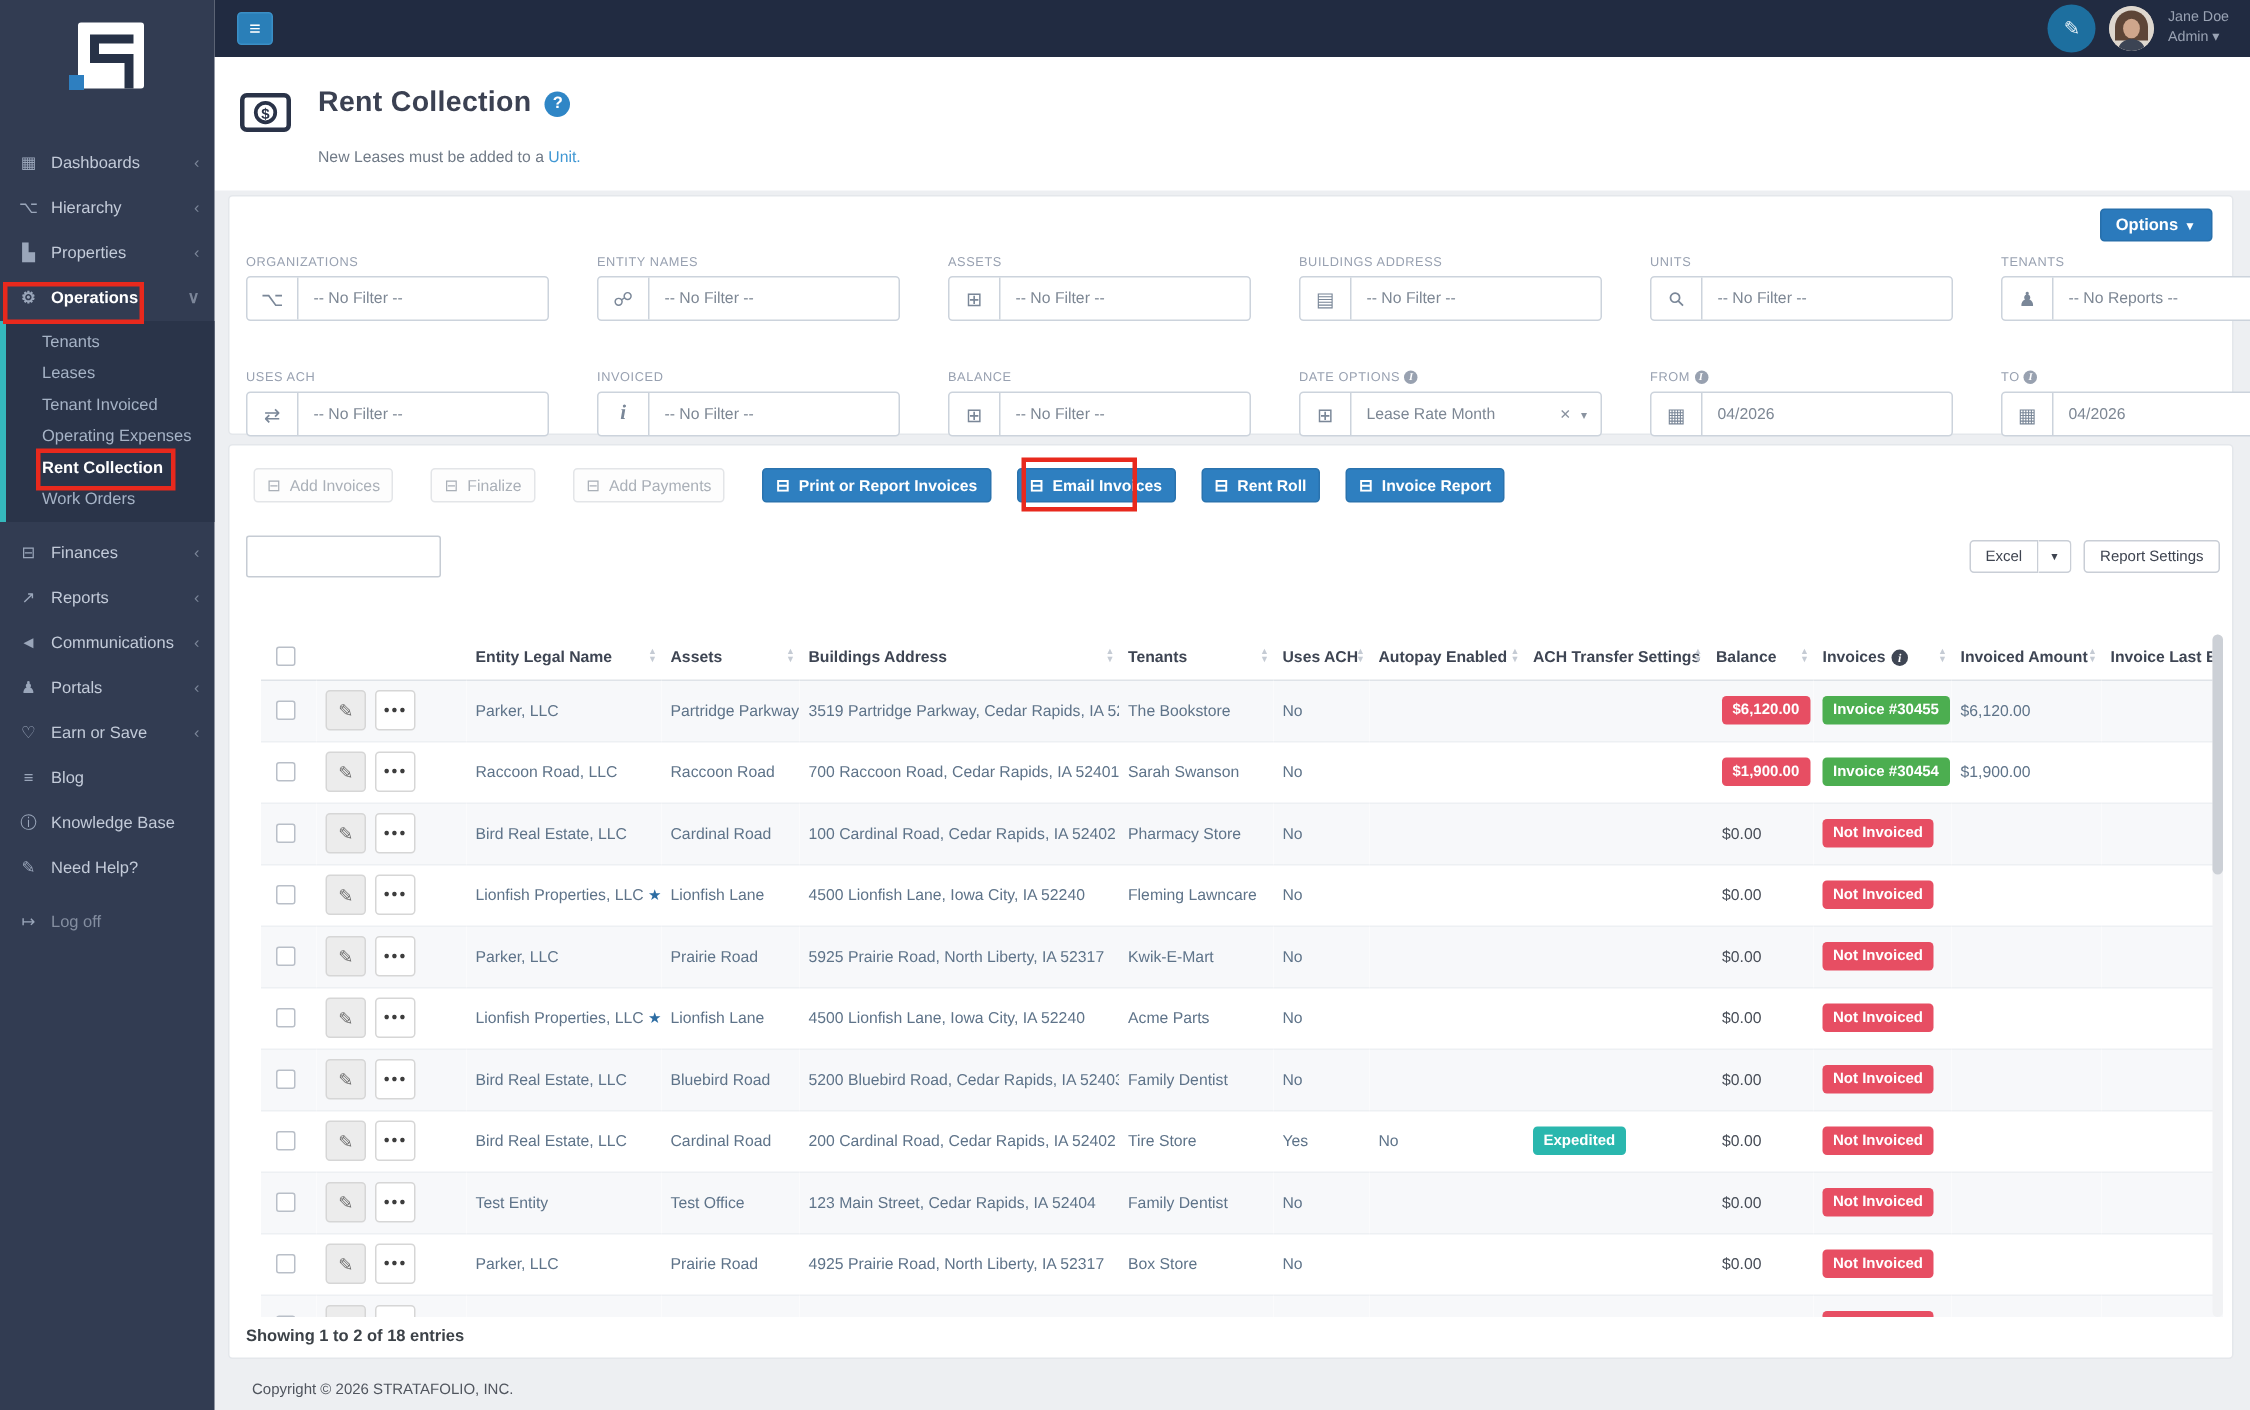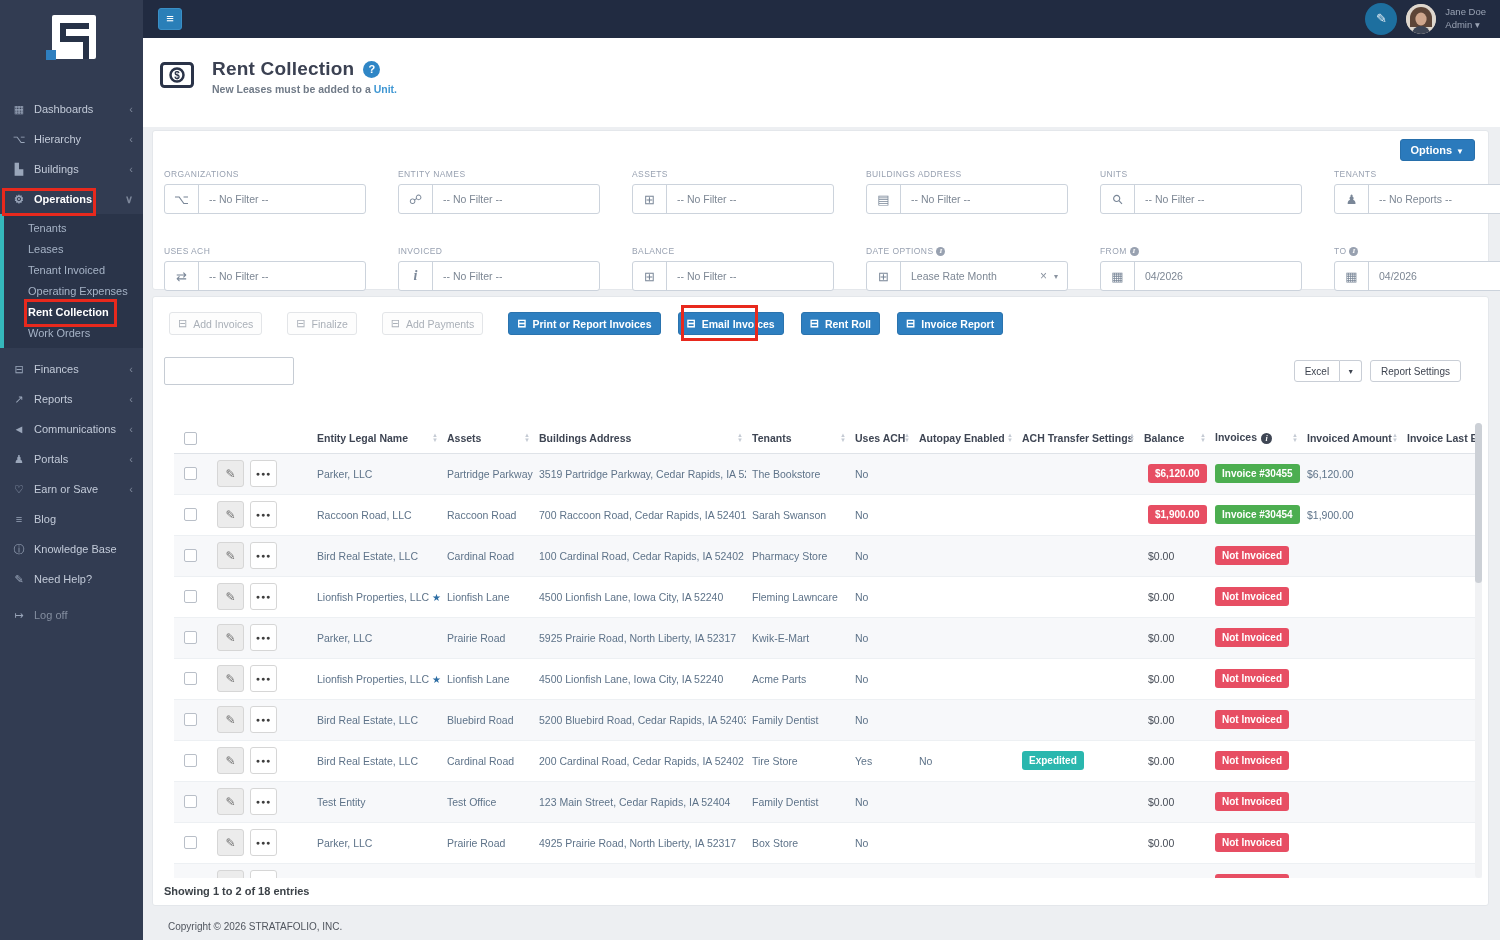--- a/index.html
+++ b/index.html
@@ -27,21 +27,21 @@
   .avatar { width:30px; height:30px; border-radius:50%; overflow:hidden; cursor:pointer; background:#d9d2c9; }
   .user-text { font-size:9.5px; color:#9aa3b4; line-height:1.35; cursor:pointer; }
 
   
   .page-header { position:absolute; left:143px; top:38px; width:1357px; height:89px; background:#fff; }
   .ph-inner { display:flex; padding:20px 0 0 17px; }
   .title-block { margin-left:18px; }
   .title-row { display:flex; align-items:center; }
   .page-title { font-size:19px; font-weight:bold; color:#3b4152; letter-spacing:.2px; }
   .help-circle { width:17px; height:17px; border-radius:50%; background:#2f86c6; color:#fff; font-size:11px; font-weight:bold; text-align:center; line-height:17px; margin-left:9px; cursor:pointer; }
-  .subtitle { font-size:10.5px; color:#707a87; margin-top:3px;font-weight:bold; }
+  .subtitle { font-size:10.5px; color:#707a87; margin-top:19px; }
   .subtitle a { color:#3f97d3; text-decoration:none; cursor:pointer; }
 
   
   .card { position:absolute; background:#fff; border:1px solid #e4e7eb; border-radius:3px; }
   .filter-card { left:152px; top:130px; width:1337px; height:160px; }
   .table-card { left:152px; top:296px; width:1337px; height:610px; }
 
   .options-btn { position:absolute; right:13px; top:8px; background:#2b7abc; border:1px solid #276fab; color:#fff; font-size:11px; font-weight:bold; padding:4px 10px; border-radius:3px; cursor:pointer; }
   .options-btn .crt { font-size:8px; margin-left:4px; }
 
@@ -59,21 +59,21 @@
   .info-dot.gray { background:#98a1b0; width:9px; height:9px; font-size:7px; line-height:9px; margin-left:3px; }
 
   
   .btn-row { position:absolute; left:16px; top:15px; display:flex; align-items:center; }
   .abtn { display:inline-flex; align-items:center; gap:6px; height:23px; padding:0 8px; font-size:10.5px; border-radius:3px; cursor:pointer; white-space:nowrap; }
   .abtn .ic { font-size:11px; }
   .abtn.dis { background:#fdfdfd; border:1px solid #e3e5e8; color:#aab0b8; margin-right:25px; }
   .abtn.pri { background:#2e7fc0; border:1px solid #2a73ae; color:#fff; font-weight:bold; margin-right:17px; }
 
   .search-input { position:absolute; left:11px; top:60px; width:130px; height:28px; border:1px solid #c6ccd4; border-radius:2px; font-size:11px; padding:0 6px; }
-  .tools { position:absolute; right:27px; top:63px; display:flex; align-items:flex-start; }
+  .tools { position:absolute; right:8px; top:63px; display:flex; align-items:flex-start; }
   .tbtn { height:22px; font-size:10px; padding:0 10px; background:#fff; border:1px solid #c9ced6; color:#3e4450; cursor:pointer; font-family:inherit; }
   .excel-main { border-radius:3px 0 0 3px; }
   .excel-caret { border-left:0; border-radius:0 3px 3px 0; padding:0 7px; font-size:7px; }
   .tbtn.rs { margin-left:8px; border-radius:3px; }
 
   
   .table-wrap { position:absolute; left:21px; top:126px; width:1308px; height:455px; overflow:hidden; }
   table { border-collapse:collapse; table-layout:fixed; width:1308px; }
   thead th { height:30px; font-size:10.5px; font-weight:bold; color:#3e4553; text-align:left; border-bottom:1px solid #dfe3e8; padding:0 14px 0 6px; position:relative; white-space:nowrap; overflow:hidden; }
   .sort { position:absolute; right:3px; top:50%; transform:translateY(-50%); font-size:6px; line-height:5px; color:#c5cbd4; text-align:center; }
@@ -120,21 +120,21 @@
         <span>Dashboards</span>
         <span class="chev">‹</span>
       </div>
       <div class="nav-item">
         <span class="nav-ico">⌥</span>
         <span>Hierarchy</span>
         <span class="chev">‹</span>
       </div>
       <div class="nav-item">
         <span class="nav-ico">▙</span>
-        <span>Buildings</span>
+        <span>Properties</span>
         <span class="chev">‹</span>
       </div>
       <div class="nav-item active-main">
         <span class="nav-ico">⚙</span>
         <span>Operations</span>
         <span class="chev">∨</span>
       </div>
       <div class="subnav">
         <div class="subnav-item">Tenants</div>
         <div class="subnav-item">Leases</div>

